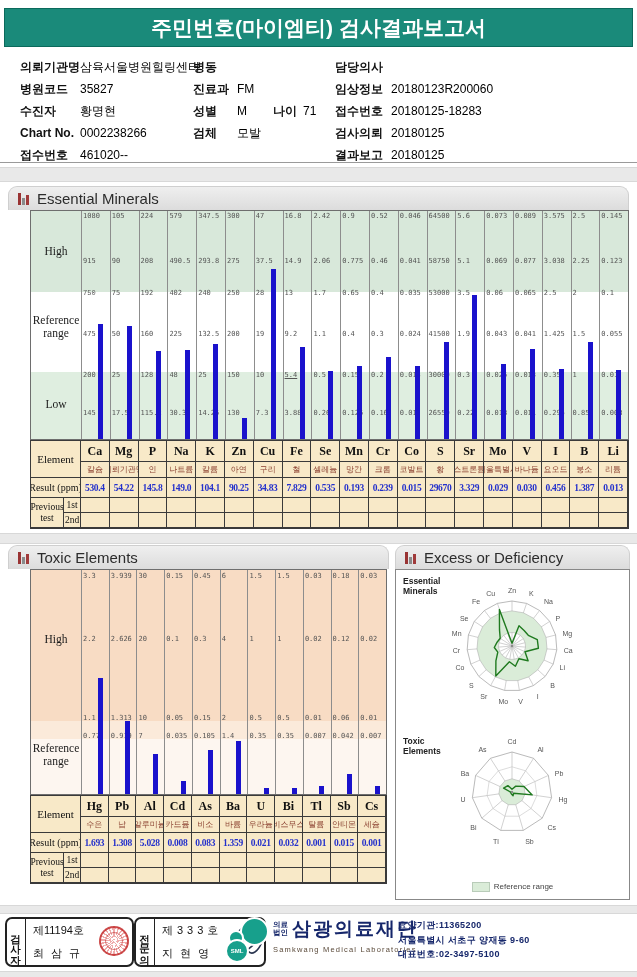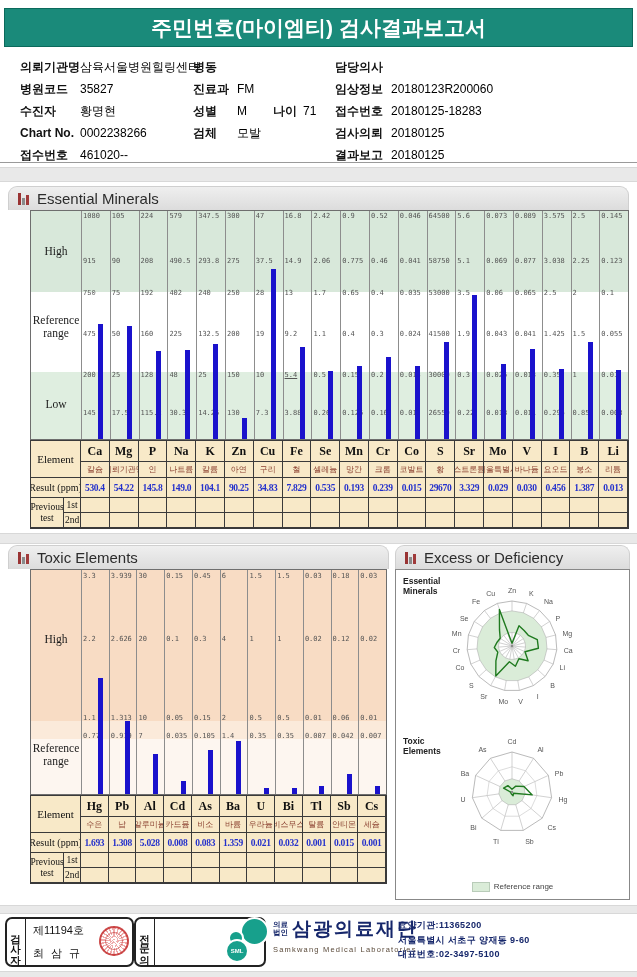--- a/index.html
+++ b/index.html
@@ -687,20 +687,27 @@
     <div class="sign-content">
       <div class="cert">제11194호</div>
       <div class="sname">최삼규</div>
       <div class="stamp">
           <i></i>
         </div>
     </div>
   </div>
   <div class="sign-box" id="sign-box2">
     <div class="vrole">전문의</div>
+    <div class="sign-content">
+      <div class="cert cert-sp">제333호</div>
+      <div class="sname">지현영</div>
+      <svg class="signature" width="40" height="42" viewBox="0 0 40 42">
+        <path d="M7 34 C11 8, 21 2, 23 10 C25 20, 8 30, 14 32 C20 34, 26 26, 33 21 M24 30 C28 35, 34 30, 37 23" stroke="#2a3550" fill="none" stroke-width="1.6" stroke-linecap="round"></path>
+      </svg>
+    </div>
   </div>
   <div class="logo">
     <b class="c-big"></b>
     <b class="c-small"></b>
     <b class="c-sml">SML</b>
   </div>
   <div class="orgblock">
     <div class="orgrow">
       <div class="orgtype"><span>의료</span><br><span>법인</span></div>
       <div class="orgname">삼광의료재단</div>

